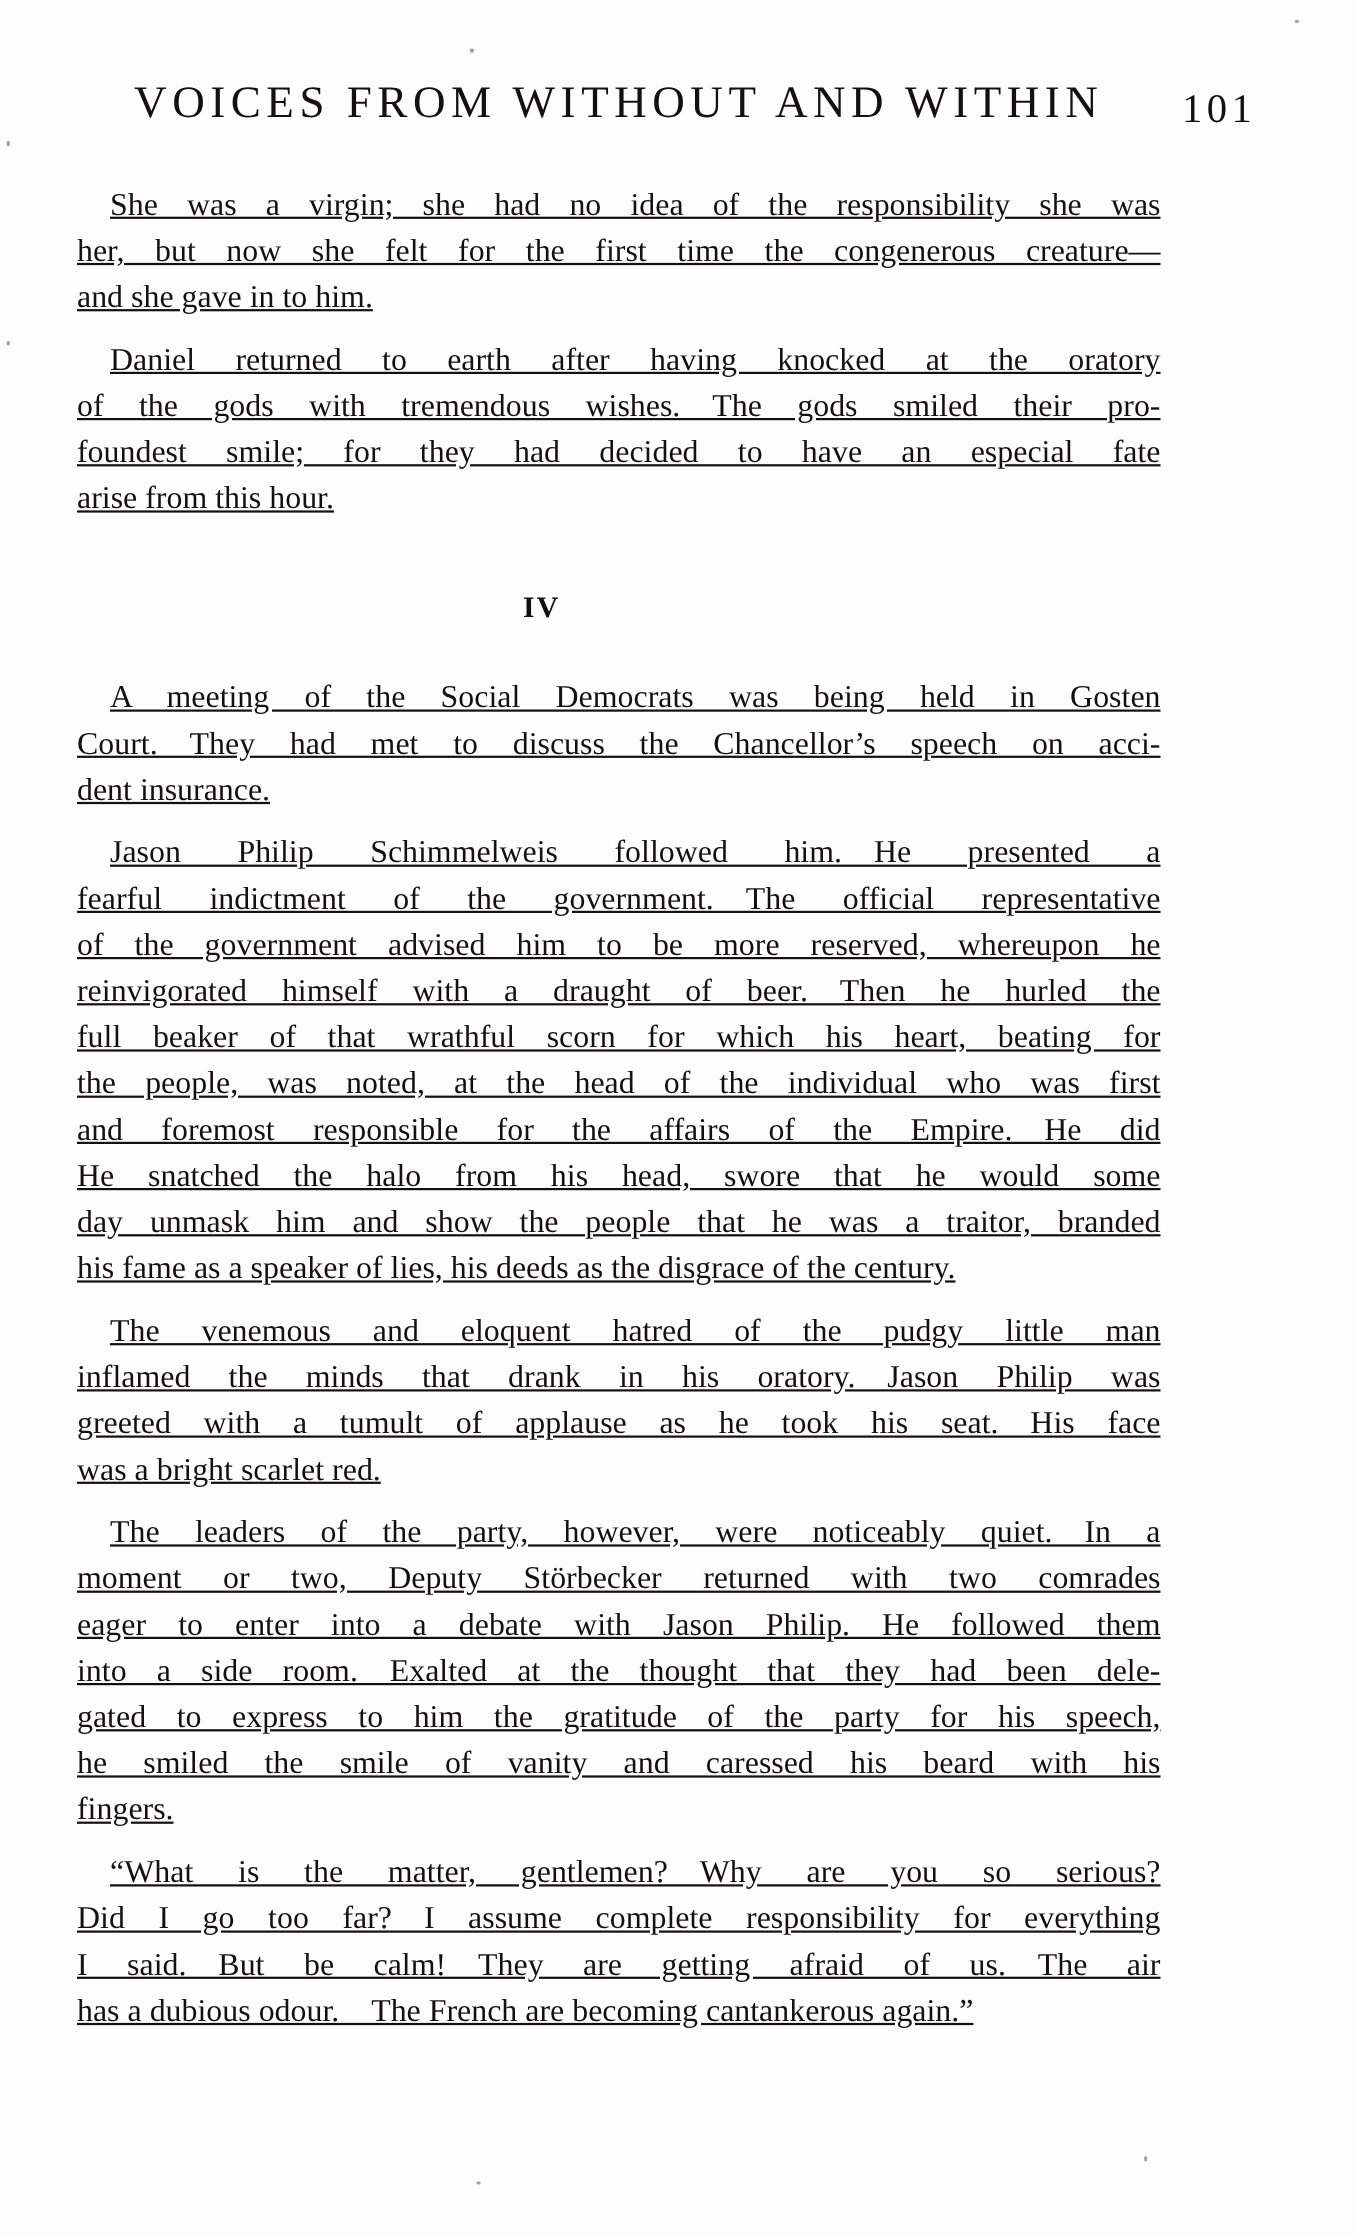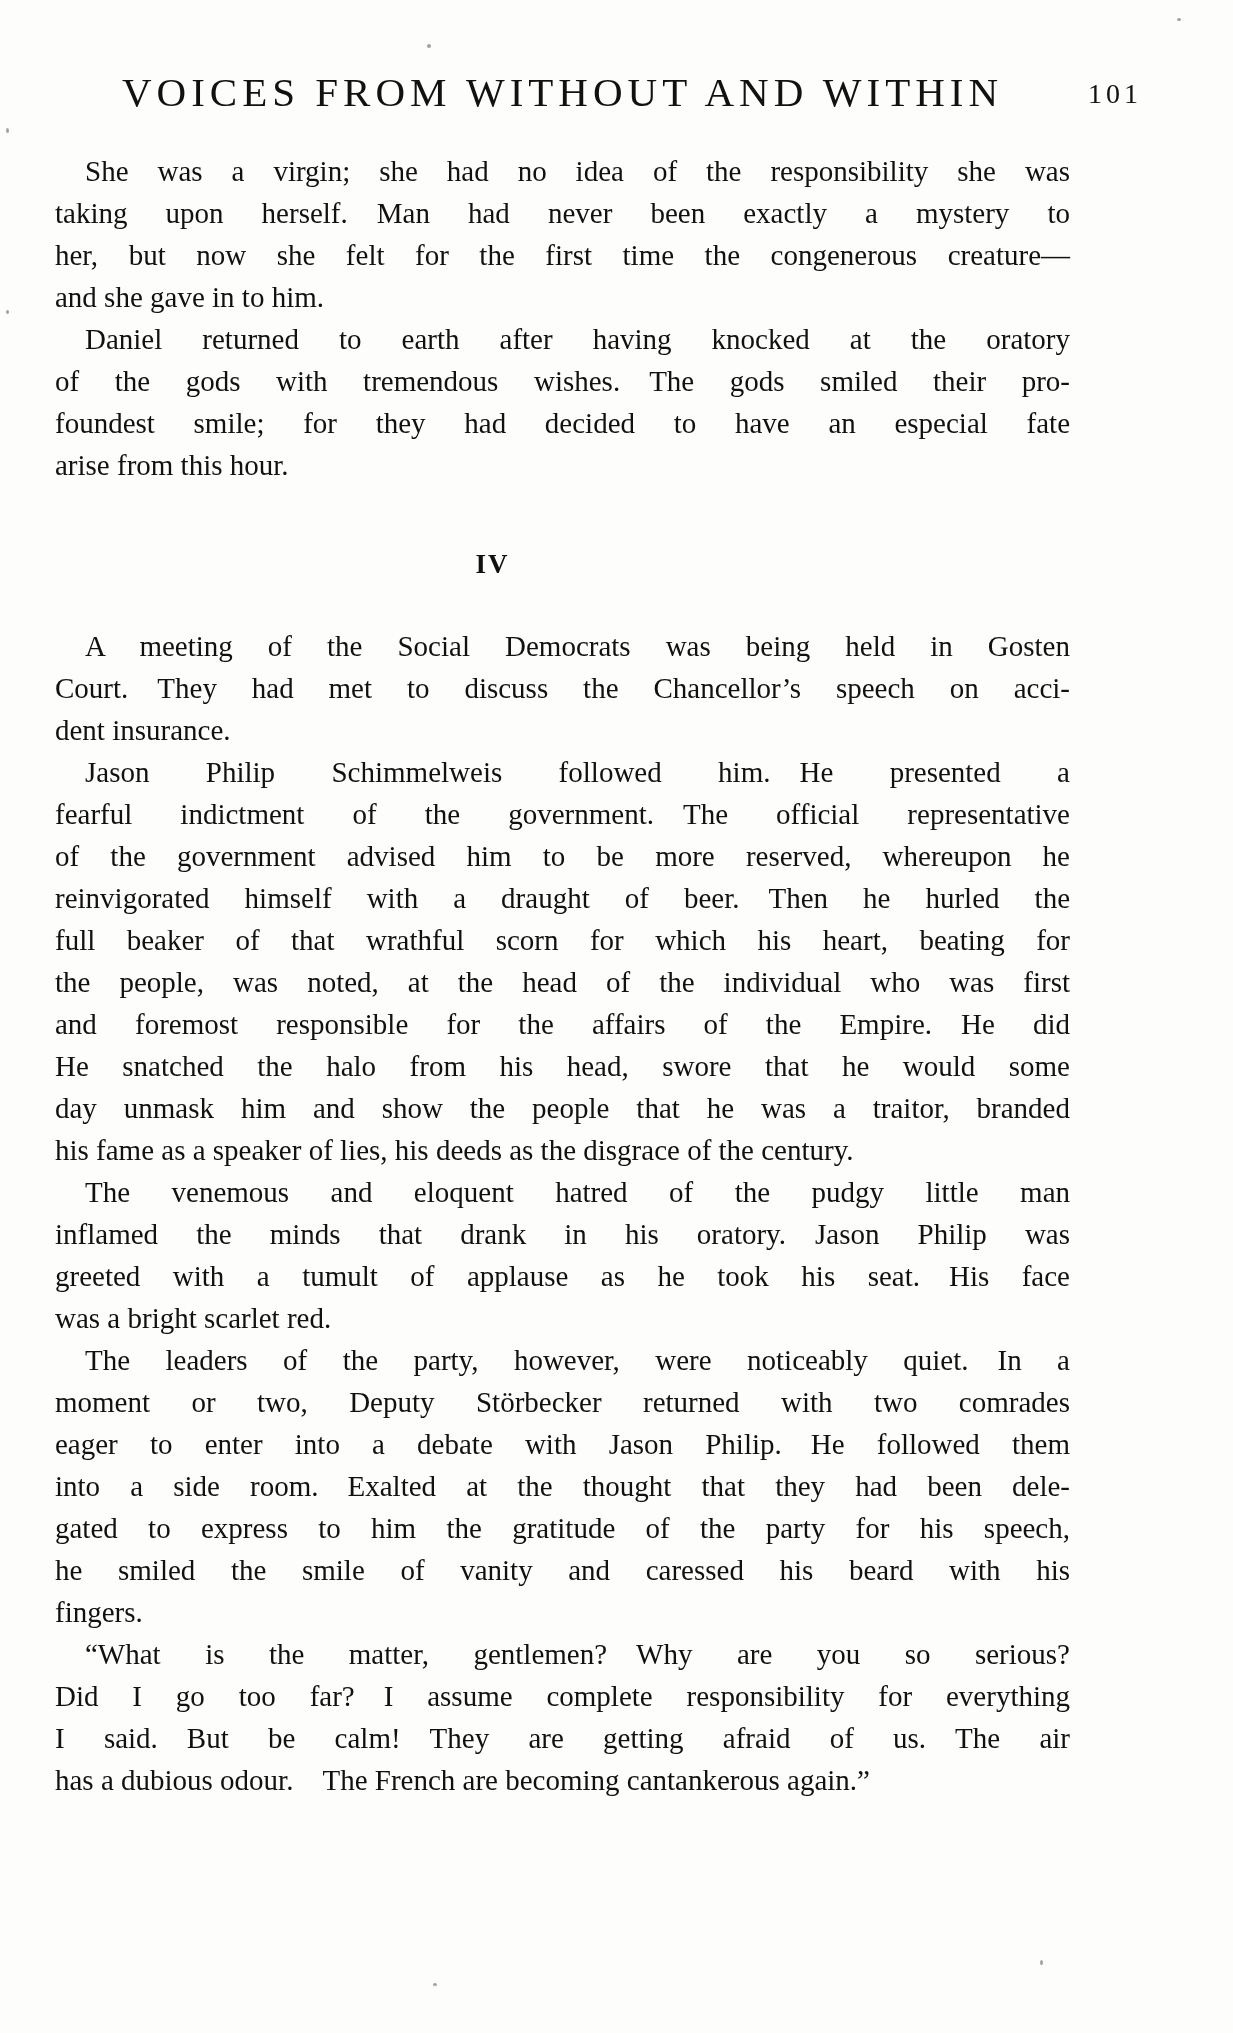--- a/index.html
+++ b/index.html
@@ -26,33 +26,33 @@
   }
   .head-title {
     font-size: 41px;
     letter-spacing: 5px;
     font-weight: normal;
   }
   .folio {
     position: absolute;
     right: -72px;
     top: 10px;
-    font-size: 28px;
+    font-size: 37px;
     letter-spacing: 4px;
     font-feature-settings: "onum" 1;
   }
   .body-text {
     position: absolute;
     top: 150px;
     left: 55px;
     width: 1015px;
     font-size: 29px;
     line-height: 42px;
   }
-  .paragraph { margin: 0; }
+  .paragraph { margin: 15px; text-decoration: underline; }
   .line {
     display: block;
     height: 42px;
     text-align: justify;
     text-align-last: justify;
   }
   .line.first { text-indent: 30px; }
   .line.last  { text-align-last: left; }
   .section-heading {
     margin: 63px 0 46px 0;
@@ -77,21 +77,20 @@
 <div class="page">
 
   <div class="running-head">
     <span class="head-title">VOICES FROM WITHOUT AND WITHIN</span>
     <span class="folio">101</span>
   </div>
 
   <div class="body-text" id="body-text">
       <div class="paragraph">
         <div class="line first">She was a virgin; she had no idea of the responsibility she was</div>
-        <div class="line">taking upon herself. Man had never been exactly a mystery to</div>
         <div class="line">her, but now she felt for the first time the congenerous creature—</div>
         <div class="line last">and she gave in to him.</div>
       </div>
       <div class="paragraph">
         <div class="line first">Daniel returned to earth after having knocked at the oratory</div>
         <div class="line">of the gods with tremendous wishes. The gods smiled their pro-</div>
         <div class="line">foundest smile; for they had decided to have an especial fate</div>
         <div class="line last">arise from this hour.</div>
       </div>
       <div class="section-heading">IV</div>

